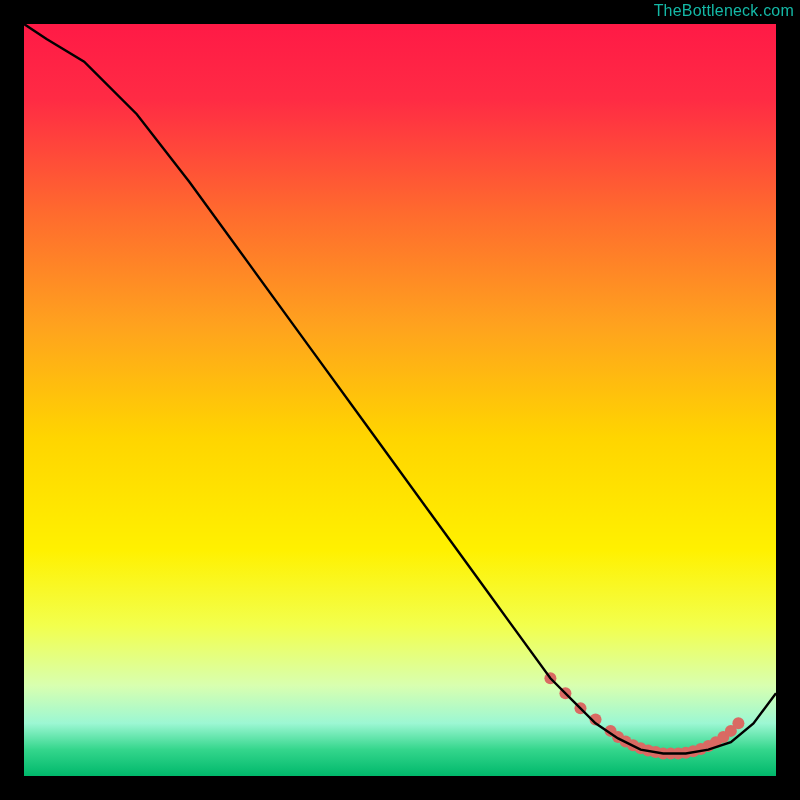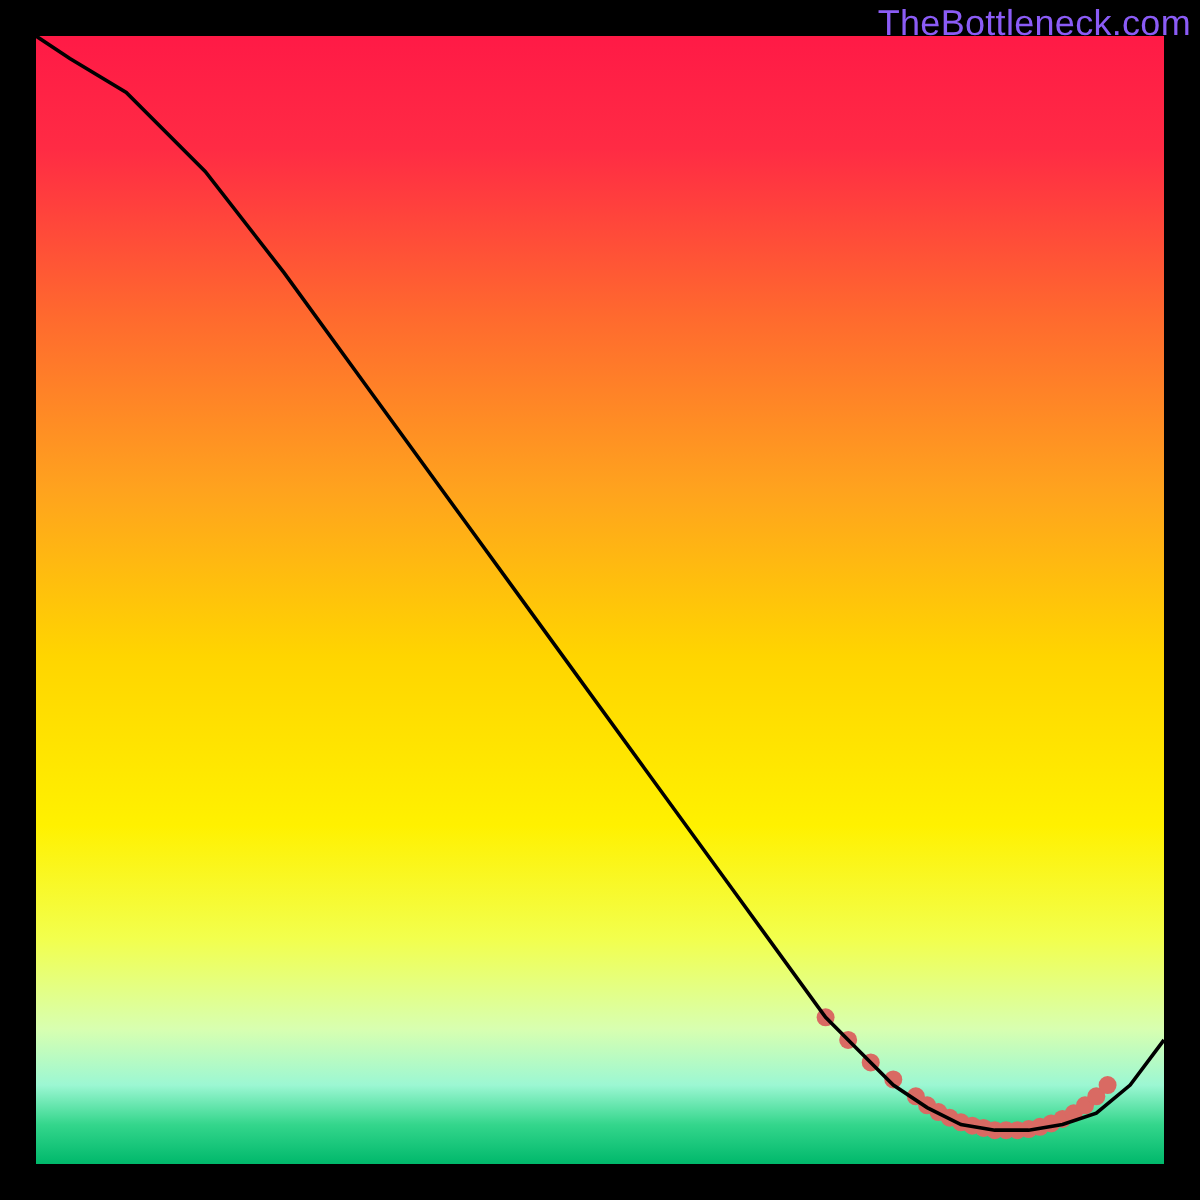--- a/index.html
+++ b/index.html
@@ -23,22 +23,22 @@
     position: absolute;
     left: 0;
     top: 0;
     width: 752px;
     height: 752px;
   }
   .attribution {
     position: absolute;
     top: 2px;
     right: 6px;
-    color: #8b5cf6;
-    font-size: 24px;
+    color: #14b8a6;
+    font-size: 16px;
     letter-spacing: 0.2px;
     font-weight: 500;
   }
   svg { display: block; }
 </style>
 </head>
 <body>
 
 <div class="frame">
   <svg class="plot" viewBox="0 0 752 752">

